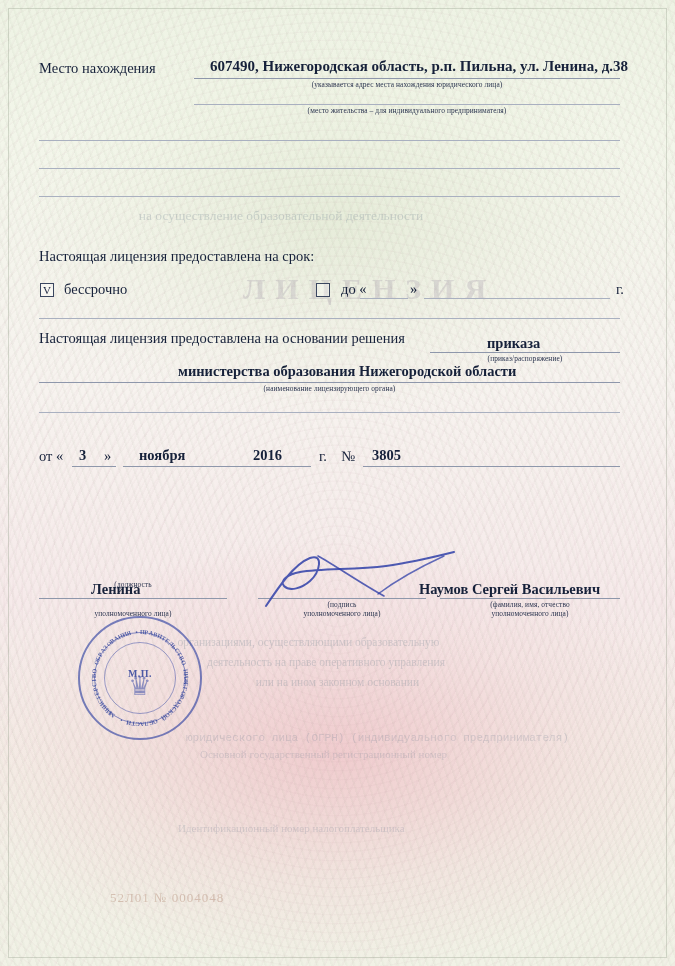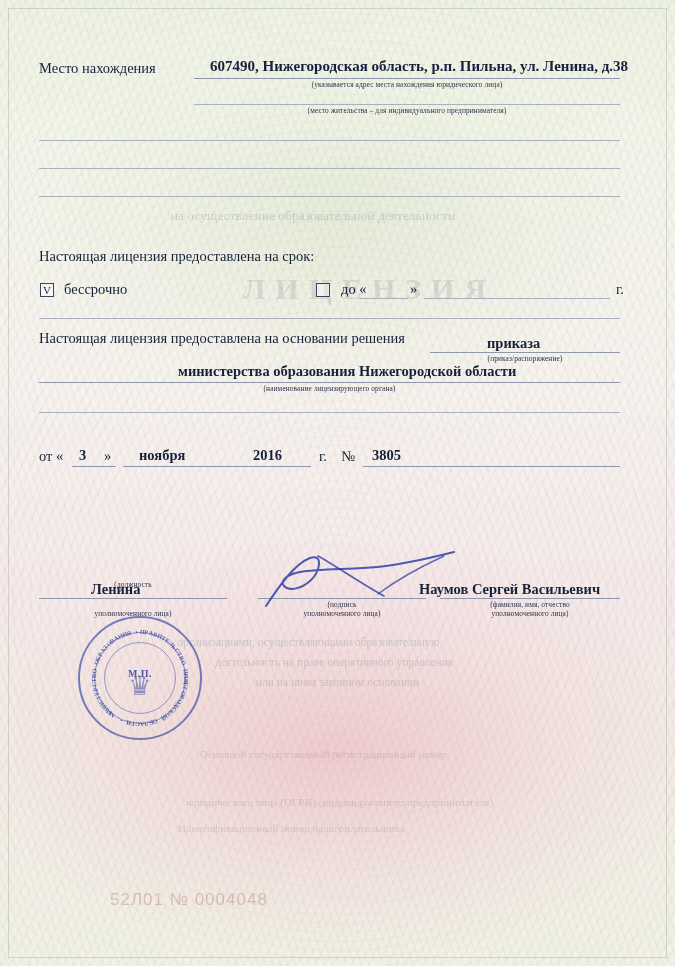--- a/index.html
+++ b/index.html
@@ -168,38 +168,38 @@
     position: absolute;
     z-index: 2;
     color: rgba(120,130,150,0.26);
     font-size: 11px;
     white-space: nowrap;
   }
   .serial {
     position: absolute;
     z-index: 2;
     color: rgba(180,140,120,0.45);
-    font-size: 17px;
+    font-size: 13px;
     letter-spacing: 1px;
-    font-family: Liberation Sans, sans-serif;
+    font-family: Liberation Serif, serif;
   }
 </style>
 </head>
 <body>
 
 <div class="page">
   <div class="border-frame"></div>
 
-  <div class="ghost" style="left:0; width:562px; top:208px; font-size:13.5px;margin-left:32px;">на осуществление образовательной деятельности</div>
+  <div class="ghost" style="left:0; width:562px; top:208px; font-size:13.5px;">на осуществление образовательной деятельности</div>
   <div class="ghost big" style="left:0; width:675px; top:272px;">ЛИЦЕНЗИЯ</div>
   <div class="ghost" style="left:0; width:617px; top:636px; font-size:11.5px;">организациями, осуществляющими образовательную</div>
-  <div class="ghost" style="left:0; width:652px; top:656px; font-size:11.5px;padding-left:8px;">деятельность на праве оперативного управления</div>
+  <div class="ghost" style="left:0; width:652px; top:656px; font-size:11.5px;">деятельность на праве оперативного управления</div>
   <div class="ghost" style="left:0; width:675px; top:676px; font-size:11.5px;">или на ином законном основании</div>
   <div class="footer-ghost" style="left:200px; top:748px;">Основной государственный регистрационный номер</div>
-  <div class="footer-ghost" style="left:186px; top:796px;">юридического лица (ОГРН) (индивидуального предпринимателя)</div>
+  <div class="footer-ghost" style="left:186px; top:732px;font-family:Liberation Mono, monospace;">юридического лица (ОГРН) (индивидуального предпринимателя)</div>
   <div class="footer-ghost" style="left:178px; top:822px;">Идентификационный номер налогоплательщика</div>
   <div class="serial" style="left:110px; top:890px;">52Л01 № 0004048</div>
 
   <div class="content">
 
     <div class="lbl" style="position:absolute; left:39px; top:60px;">Место нахождения</div>
     <div class="val" style="position:absolute; left:210px; top:58px; font-size:15px;">607490, Нижегородская область, р.п. Пильна, ул. Ленина, д.38</div>
     <div class="rule" style="left:194px; top:78px; width:426px;"></div>
     <div class="caption" style="position:absolute; left:194px; top:80px; width:426px;">(указывается адрес места нахождения юридического лица)</div>
 

